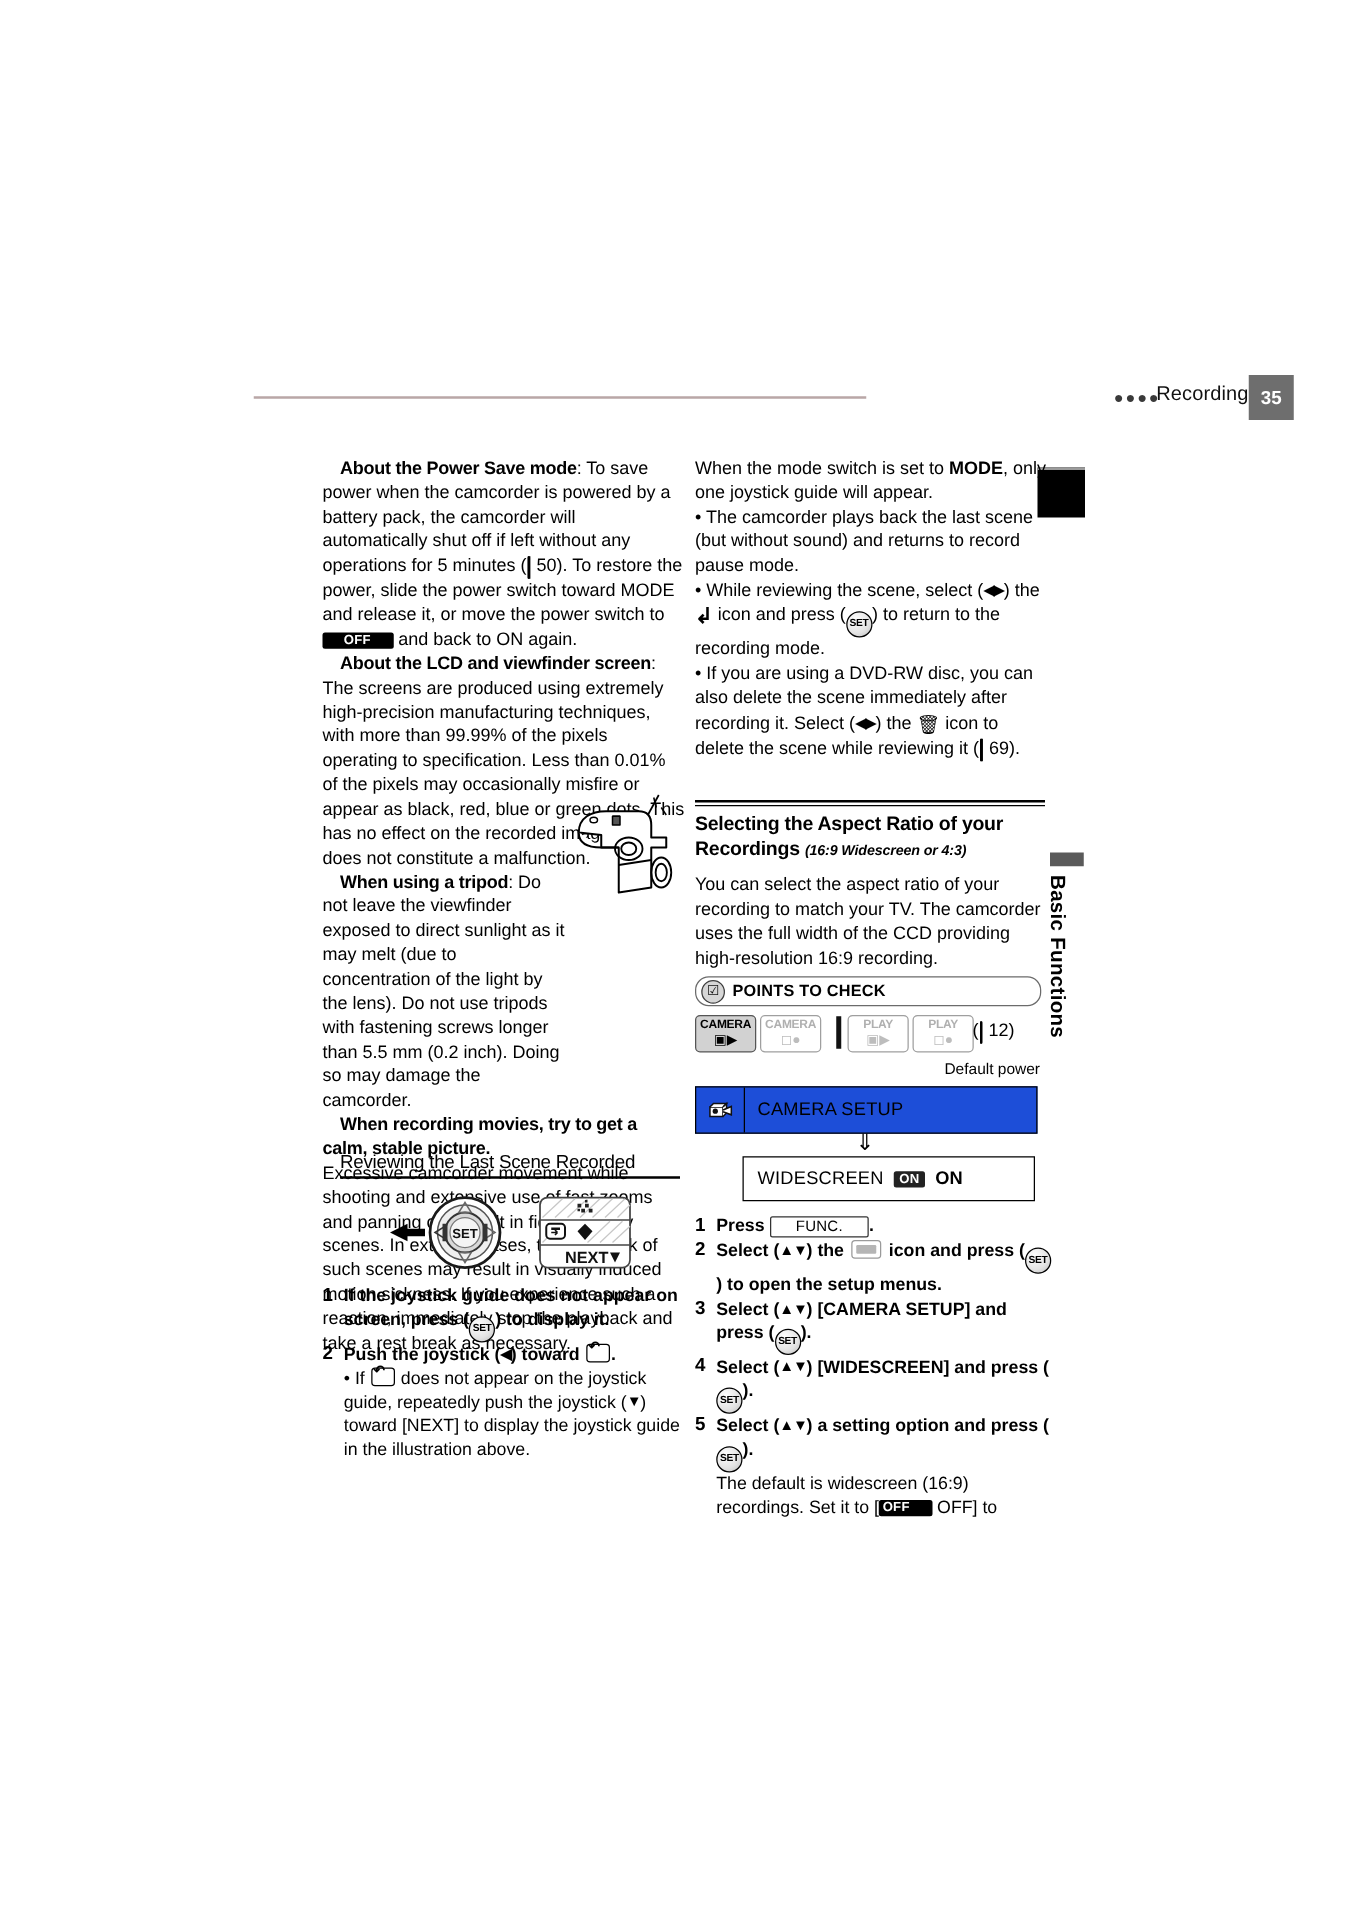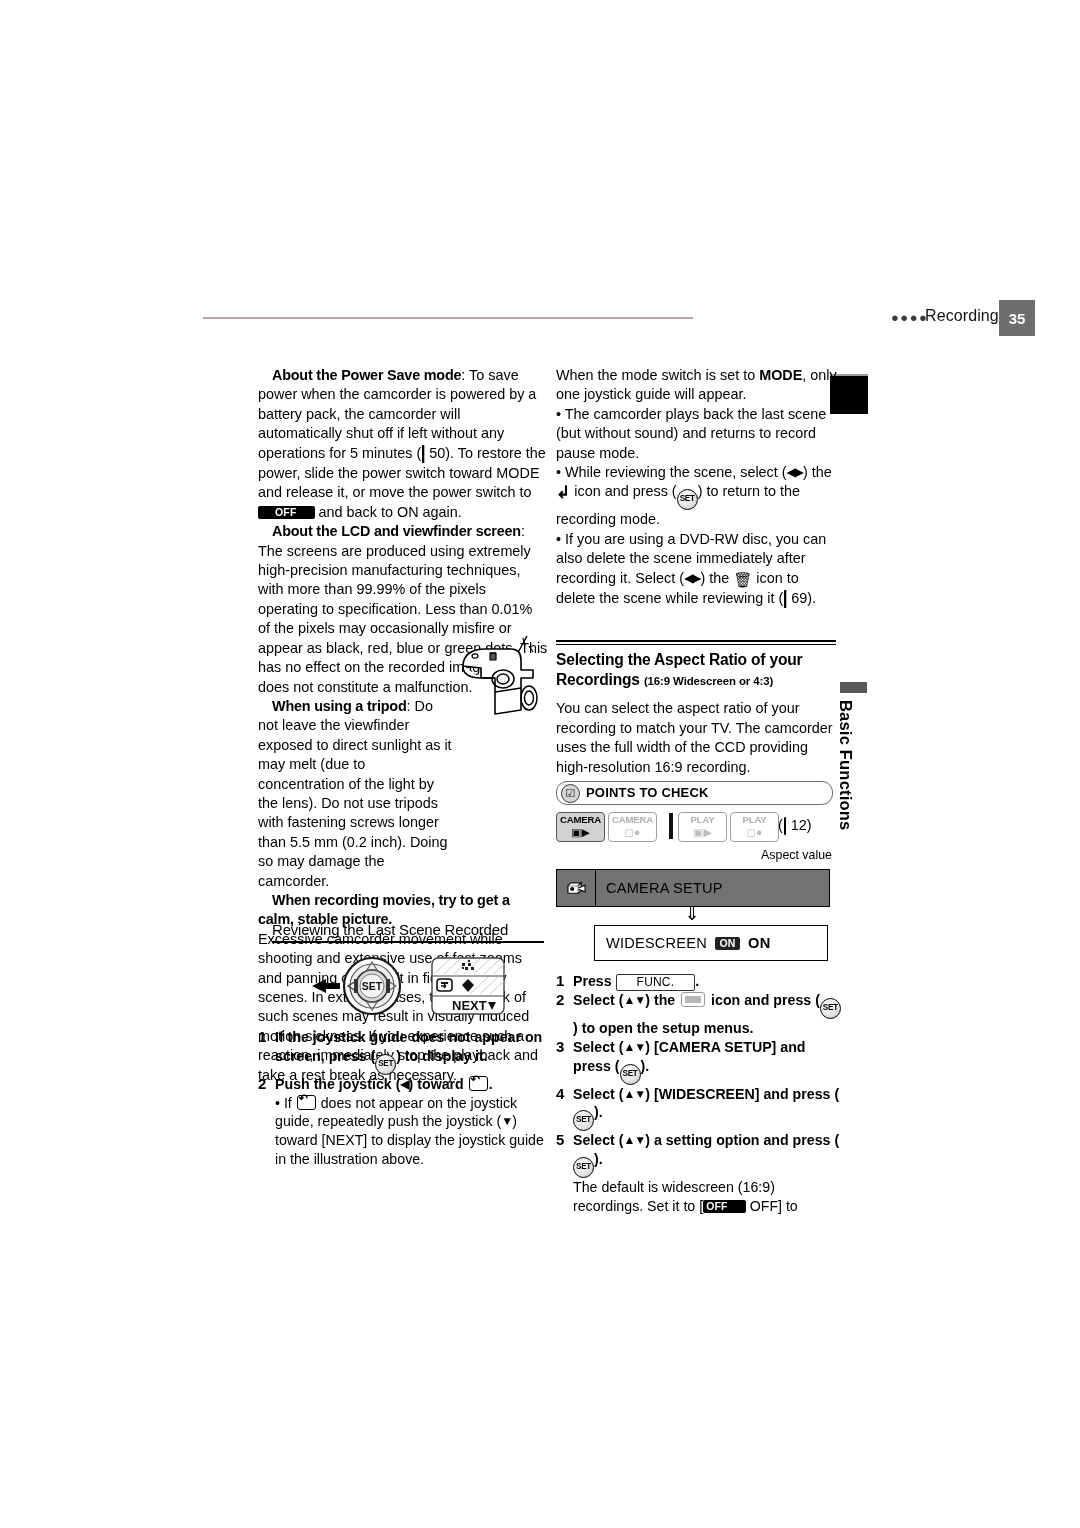--- a/index.html
+++ b/index.html
@@ -246,20 +246,21 @@
     margin-bottom: 5px;
   }
   .sec-head-right .t {
     font-size: 15.6px; font-weight: bold;
     line-height: 20px;
     letter-spacing: -0.2px;
   }
   .sec-head-right .sub {
     font-size: 11.4px; font-weight: bold;
     letter-spacing: -0.1px;
+    font-style: italic;
   }
 
   
   .ptc {
     position: absolute;
     left: 556px; top: 781px;
     width: 275px; height: 22px;
     border: 1.5px solid #6b6b6b;
     border-radius: 11px;
     background: #fff;
@@ -333,21 +334,21 @@
     text-align: right;
     font-size: 12.4px;
   }
 
   
   .mbox1 {
     position: absolute;
     left: 556px; top: 869px;
     width: 272px; height: 36px;
     border: 1.6px solid #000;
-    background: #737373;
+    background: #1d4ed8;
     display: flex;
   }
   .mbox1 .icocell {
     width: 38px;
     border-right: 1.6px solid #000;
     display: flex; align-items: center; justify-content: center;
   }
   .mbox1 .txt {
     flex: 1;
     display: flex; align-items: center;
@@ -607,21 +608,21 @@
       <span class="lbl">PLAY</span>
       <span class="gl">▣▶</span>
     </div>
     <div class="mbtn" style="left:174px; top:0px;">
       <span class="lbl">PLAY</span>
       <span class="gl">◻●</span>
     </div>
     <div class="mref">(<span class="ic-book"></span> <span>12</span>)</div>
   </div>
 
-  <div class="defval">Aspect value</div>
+  <div class="defval">Default power</div>
 
   <div class="mbox1">
     <div class="icocell">
       <svg viewBox="0 0 24 20" width="23" height="19">
         <g stroke="#111" stroke-width="1.3" fill="#fff">
           <path d="M3 7 L14 7 L14 15 L3 15 Z"></path>
           <path d="M3 7 L6 4 L17 4 L14 7"></path>
           <path d="M14 7 L17 4 L17 12 L14 15"></path>
           <path d="M14 9.5 L21 6.5 L21 13.5 L14 11"></path>
         </g>

